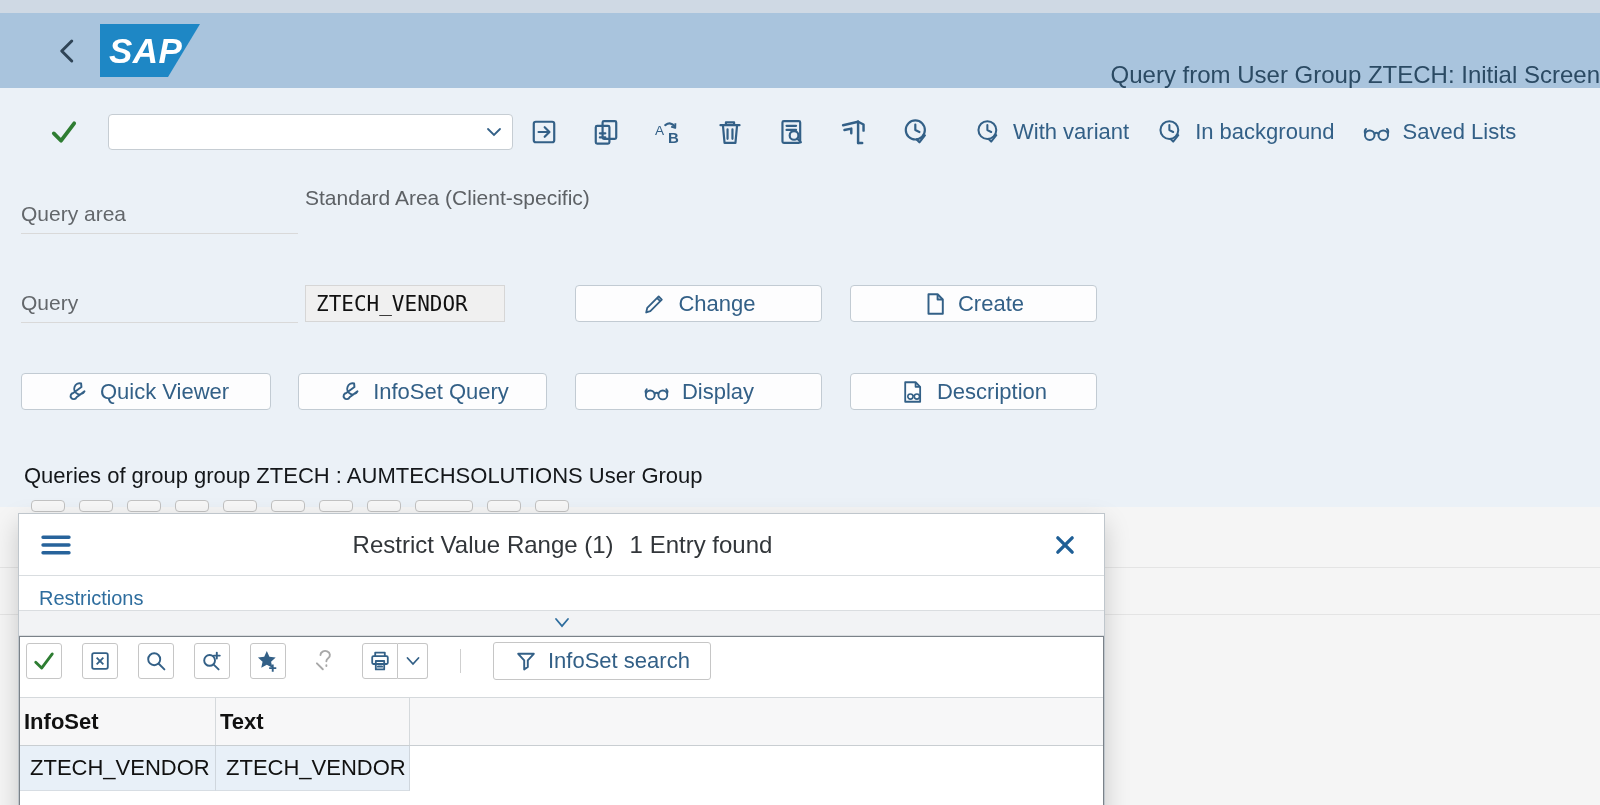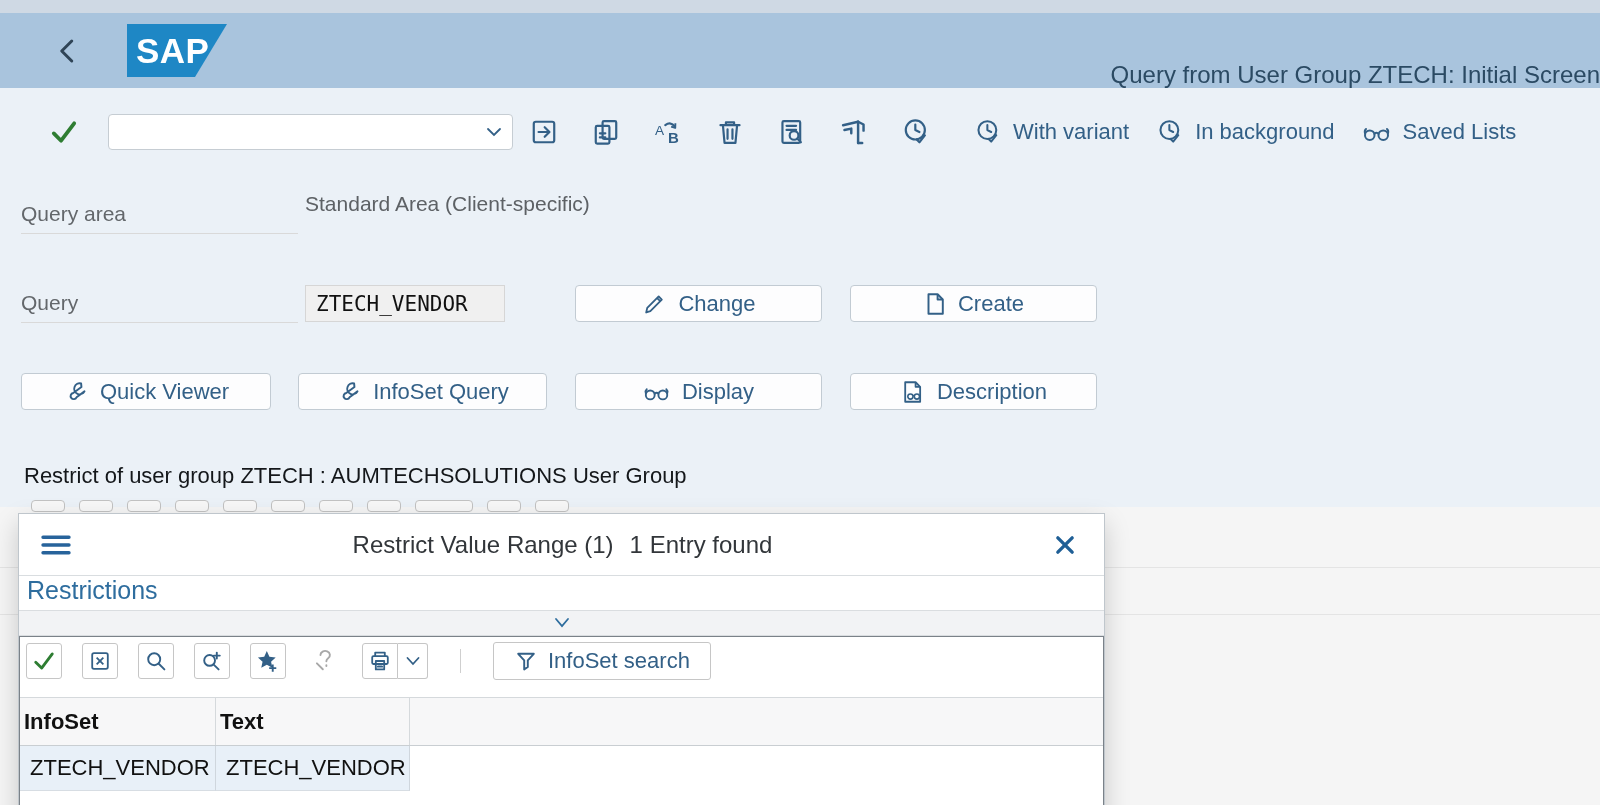--- a/index.html
+++ b/index.html
@@ -4,24 +4,24 @@
 <style>
   * { box-sizing: border-box; margin: 0; padding: 0; }
   body { font-family: "Liberation Sans", sans-serif; background:#ebf1f7; }
   .app { position:relative; width:1600px; height:805px; background:#ebf1f7; overflow:hidden; }
 
   
   .top-strip { height:13px; background:#cfd9e4; }
   .titlebar { position:absolute; top:13px; left:0; right:0; height:75px;
               background:#a9c4dd; display:flex; align-items:center; }
   .back-btn { margin-left:55px; display:flex; cursor:pointer; }
-  .logo { margin-left:46px; width:100px; height:53px; background:#1e87c5;
+  .logo { margin-left:19px; width:100px; height:53px; background:#1e87c5;
           clip-path:polygon(0 0,100% 0,68% 100%,0 100%);
           color:#fff; display:flex; align-items:center; padding-left:9px;
-          font-size:35px; font-weight:bold; letter-spacing:.5px; }
+          font-size:35px; font-weight:bold; font-style:italic; letter-spacing:.5px; }
   .screen-title { flex:1; text-align:right; font-size:24px; color:#2b4a63;margin-top:48px; }
 
   
   .main-toolbar { position:absolute; top:88px; left:0; right:0; height:87px;
                   display:flex; align-items:center; color:#336087; }
   .ok-icon { margin-left:48px; display:flex; }
   .command-wrap { position:relative; margin-left:28px; width:405px; height:36px; }
   .command-wrap input { width:100%; height:100%; border:1px solid #c6cdd3; border-radius:4px;
                         background:#fff; font-size:20px; padding:0 36px 0 10px;
                         font-family:"Liberation Sans",sans-serif; color:#222; outline:none; }
@@ -51,22 +51,22 @@
   .peek.wide { width:58px; }
 
   
   .dialog { position:absolute; left:18px; top:513px; width:1087px; height:340px;
             background:#fff; border:1px solid #bfc6cc; box-shadow:0 10px 24px rgba(0,0,0,.18); }
   .dlg-header { height:62px; display:flex; align-items:center; border-bottom:1px solid #d9dde0; }
   .hamburger { margin-left:20px; display:flex; cursor:pointer; }
   .dlg-title-wrap { flex:1; display:flex; justify-content:center; gap:16px;
                     font-size:24px; color:#32363a; }
   .dlg-close { margin-right:26px; display:flex; cursor:pointer; }
-  .dlg-restrictions { height:34px; display:flex; align-items:flex-start; padding-left:8px;
-                      color:#2e6d9e; font-size:25px; }
+  .dlg-restrictions { height:34px; display:flex; align-items:flex-end; padding-left:20px;
+                      color:#2e6d9e; font-size:20px; }
   .dlg-strip { height:26px; background:#f2f3f5; border-top:1px solid #dadde0;
                border-bottom:1px solid #dadde0; display:flex; justify-content:center;
                align-items:center; color:#2e6d9e; cursor:pointer; }
   .dlg-content { position:absolute; top:122px; left:0; right:0; bottom:0;
                  border:1px solid #7b8289; border-bottom:none; background:#fff; }
   .dlg-toolbar { height:48px; display:flex; align-items:center; padding-left:6px; gap:20px; }
   .sq-btn { width:36px; height:36px; border:1px solid #c6c6c6; border-radius:3px; background:#fff;
             display:flex; align-items:center; justify-content:center; color:#336087; cursor:pointer; }
   .sq-btn.noborder { border-color:transparent; color:#a8a8a8; }
   .sq-group { display:flex; }
@@ -199,21 +199,21 @@
           <circle cx="6.2" cy="13.5" r="3.8"></circle>
           <circle cx="17" cy="13.5" r="3.8"></circle>
           <path d="M10 12.5 q1.8 -1.8 3.2 0"></path>
           <path d="M2.4 12 q-.6 -2.2 .8 -3.4 M20.8 12 q.6 -2.2 -.8 -3.4"></path>
         </svg>
       <span>Saved Lists</span>
     </div>
   </div>
 
   <div class="fld-label" style="top:202px;">Query area</div>
-  <div class="fld-value" style="top:192px;">Standard Area (Client-specific)</div>
+  <div class="fld-value" style="top:186px;">Standard Area (Client-specific)</div>
 
   <div class="fld-label" style="top:291px;">Query</div>
   <input class="query-input" value="ZTECH_VENDOR" style="">
 
   <div class="btn" style="left:575px; top:285px; width:247px;">
     <svg class="icn" width="26" height="26" viewBox="0 0 20 20" fill="none" stroke="currentColor" stroke-width="1.4" stroke-linejoin="round">
         <path d="M4 16.5 L4.8 13 L13.6 4.2 L16 6.6 L7.2 15.4 Z"></path>
         <path d="M12.4 5.4 L14.8 7.8"></path>
       </svg>
     <span>Change</span>
@@ -251,21 +251,21 @@
     <svg class="icn" width="26" height="26" viewBox="0 0 20 20" fill="none" stroke="currentColor" stroke-width="1.4" stroke-linejoin="round">
         <path d="M4 2.5 h8 L15.5 6 V17.5 H4 Z"></path>
         <path d="M12 2.5 V6 H15.5"></path>
         <circle cx="8" cy="13.5" r="2" stroke-width="1.2"></circle>
         <circle cx="13" cy="13.5" r="2" stroke-width="1.2"></circle>
         <path d="M10 13 q.5 -.6 1 0" stroke-width="1.2"></path>
       </svg>
     <span>Description</span>
   </div>
 
-  <div class="list-heading">Restrict of user group ZTECH : AUMTECHSOLUTIONS User Group</div>
+  <div class="list-heading">Queries of group group ZTECH : AUMTECHSOLUTIONS User Group</div>
 
   <div class="bg-lower">
     <div class="bg-line" style="top:60px;"></div>
     <div class="bg-line" style="top:107px;"></div>
   </div>
   <div class="peek-row">
     <div class="peek"></div>
     <div class="peek"></div>
     <div class="peek"></div>
     <div class="peek"></div>

